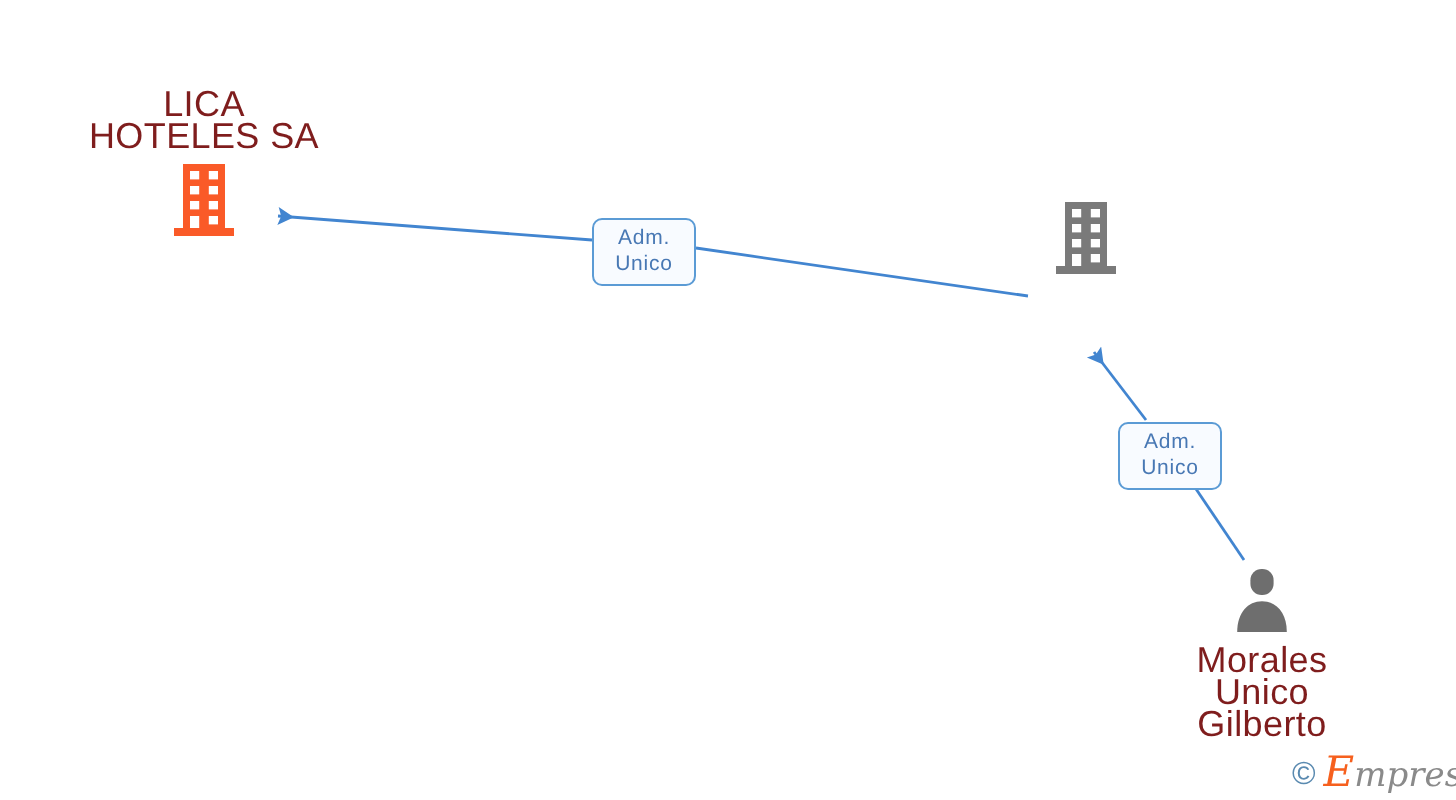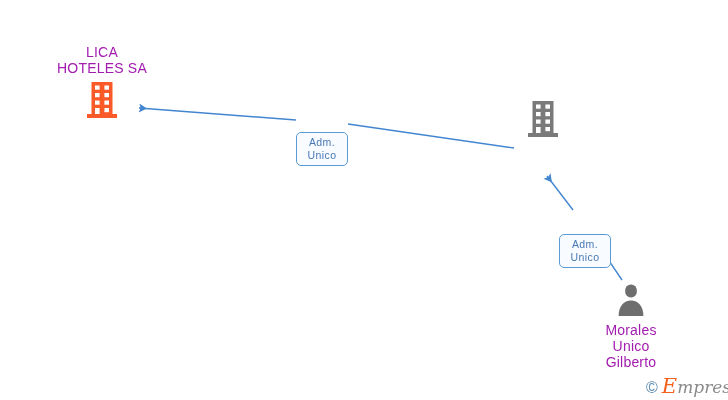--- a/index.html
+++ b/index.html
@@ -22,22 +22,22 @@
     left: 0;
     top: 0;
     width: 728px;
     height: 400px;
   }
   .node {
     position: absolute;
   }
   .node-label {
     text-align: center;
-    color: #a21caf;
-    font-size: 14px;
+    color: #7f1d1d;
+    font-size: 18px;
     line-height: 16px;
     white-space: pre-line;
     letter-spacing: 0.2px;
   }
   .icon-wrap {
     display: flex;
     justify-content: center;
     align-items: flex-end;
   }
   
@@ -52,21 +52,20 @@
     background: #f8fbff;
     border: 1px solid #5b9bd5;
     border-radius: 5px;
     color: #4878b4;
     font-size: 10.5px;
     line-height: 13px;
     text-align: center;
     padding: 3px 4px 4px 4px;
     white-space: pre-line;
     letter-spacing: 0.4px;
-    margin-top: 23px;
   }
 
   
   #watermark {
     position: absolute;
     display: flex;
     align-items: center;
     gap: 4px;
     font-size: 17px;
     line-height: 17px;

